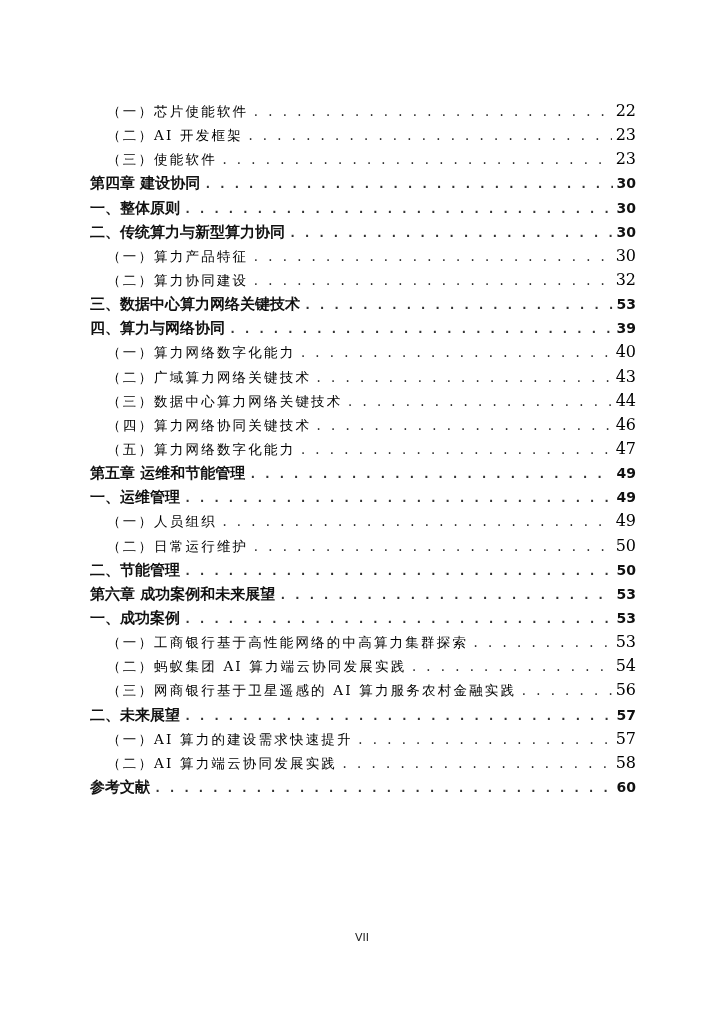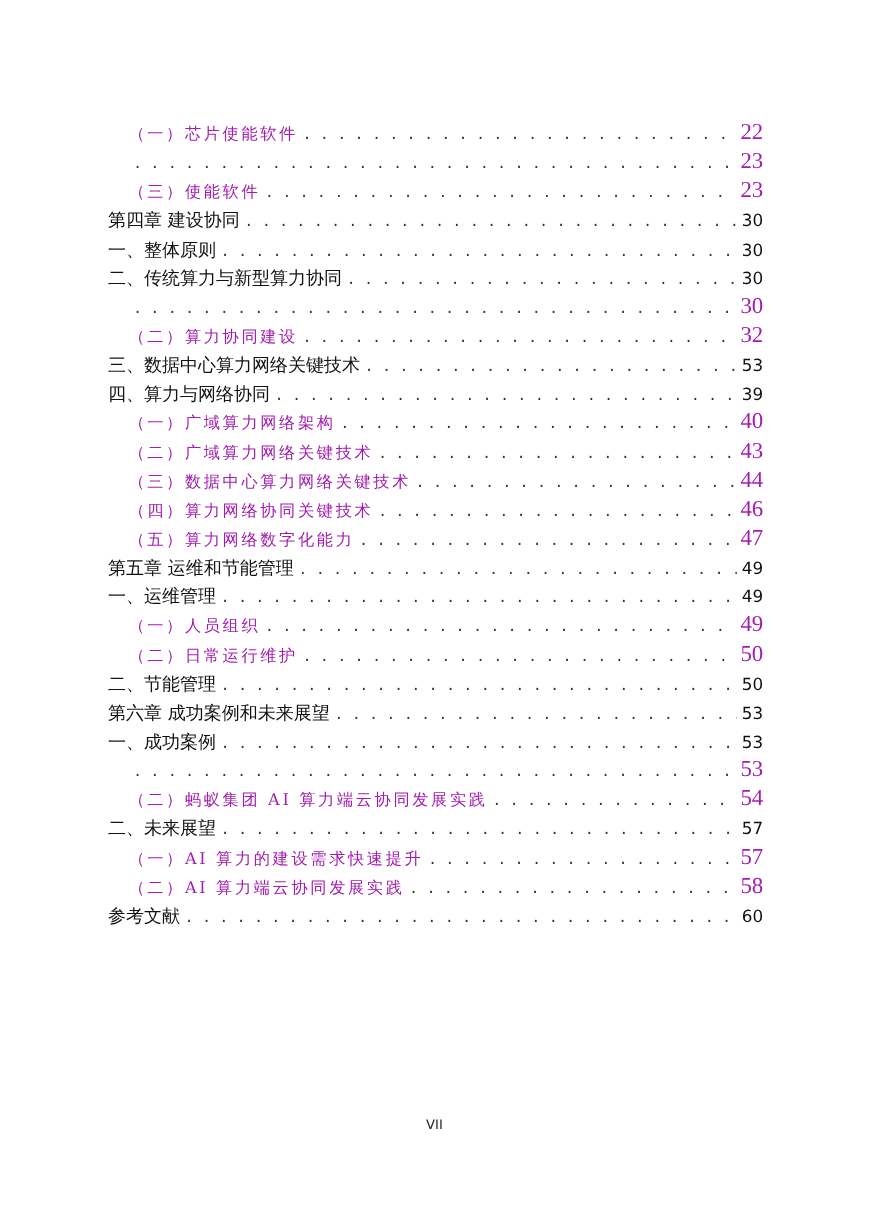--- a/index.html
+++ b/index.html
@@ -1,38 +1,39 @@
 <!DOCTYPE html>
 <html><head>
 <meta charset="utf-8">
 <style>
   html, body { margin: 0; padding: 0; background: #ffffff; }
   body { width: 724px; height: 1024px; position: relative; overflow: hidden; font-family: "DejaVu Sans", "Liberation Sans", sans-serif; color: #111; }
   .toc { position: absolute; left: 90px; top: 99px; width: 546px; }
   .row { display: flex; align-items: baseline; height: 24.15px; line-height: 24.15px; white-space: nowrap; }
-  .row.l1 { font-size: 15px; font-weight: 400; justify-content: center; }
-  .row.l2 { font-size: 13.5px; padding-left: 17px; font-family: "DejaVu Serif", "Liberation Serif", serif; letter-spacing: 2.2px; color: #a21caf; }
+  .row.l1 { font-size: 15px; font-weight: 700; justify-content: center; }
+  .row.l2 { font-size: 13.5px; padding-left: 17px; font-family: "DejaVu Serif", "Liberation Serif", serif; letter-spacing: 2.2px; color: #000000; }
   .row .title { flex: 0 0 auto; }
   .row .dots { flex: 1 1 auto; overflow: hidden; margin: 0 4px; color: #333; letter-spacing: 0; font-family: "DejaVu Sans Mono", monospace; font-size: 12px; }
   .row .dots::before { content: ". . . . . . . . . . . . . . . . . . . . . . . . . . . . . . . . . . . . . . . . . . . . . . . . . . . . . . . . . . . . . . . . . . . . . . . . . . . . . . . . . . . . . . . . . . . . . ."; }
   .row .page { flex: 0 0 auto; text-align: right; letter-spacing: 0; }
-  .row.l2 .page { font-size: 19px; font-family: Liberation Serif, serif; }
+  .row.l2 .page { font-size: 16px; }
   .row.l1 .page { font-size: 14px; }
   .footer { position: absolute; top: 931px; left: 0; width: 724px; text-align: center; font-size: 11px; color: #222; }
 </style>
 </head>
 <body>
 
 <div class="toc">
   <div class="row l2">
       <span class="title">（一）芯片使能软件</span>
       <span class="dots"></span>
       <span class="page">22</span>
     </div>
   <div class="row l2">
+      <span class="title">（二）AI 开发框架</span>
       <span class="dots"></span>
       <span class="page">23</span>
     </div>
   <div class="row l2">
       <span class="title">（三）使能软件</span>
       <span class="dots"></span>
       <span class="page">23</span>
     </div>
   <div class="row l1">
       <span class="title">第四章 建设协同</span>
@@ -43,40 +44,41 @@
       <span class="title">一、整体原则</span>
       <span class="dots"></span>
       <span class="page">30</span>
     </div>
   <div class="row l1">
       <span class="title">二、传统算力与新型算力协同</span>
       <span class="dots"></span>
       <span class="page">30</span>
     </div>
   <div class="row l2">
+      <span class="title">（一）算力产品特征</span>
       <span class="dots"></span>
       <span class="page">30</span>
     </div>
   <div class="row l2">
       <span class="title">（二）算力协同建设</span>
       <span class="dots"></span>
       <span class="page">32</span>
     </div>
   <div class="row l1">
       <span class="title">三、数据中心算力网络关键技术</span>
       <span class="dots"></span>
       <span class="page">53</span>
     </div>
   <div class="row l1">
       <span class="title">四、算力与网络协同</span>
       <span class="dots"></span>
       <span class="page">39</span>
     </div>
   <div class="row l2">
-      <span class="title">（一）广域算力网络架构</span>
+      <span class="title">（一）算力网络数字化能力</span>
       <span class="dots"></span>
       <span class="page">40</span>
     </div>
   <div class="row l2">
       <span class="title">（二）广域算力网络关键技术</span>
       <span class="dots"></span>
       <span class="page">43</span>
     </div>
   <div class="row l2">
       <span class="title">（三）数据中心算力网络关键技术</span>
@@ -122,27 +124,33 @@
       <span class="title">第六章 成功案例和未来展望</span>
       <span class="dots"></span>
       <span class="page">53</span>
     </div>
   <div class="row l1">
       <span class="title">一、成功案例</span>
       <span class="dots"></span>
       <span class="page">53</span>
     </div>
   <div class="row l2">
+      <span class="title">（一）工商银行基于高性能网络的中高算力集群探索</span>
       <span class="dots"></span>
       <span class="page">53</span>
     </div>
   <div class="row l2">
       <span class="title">（二）蚂蚁集团 AI 算力端云协同发展实践</span>
       <span class="dots"></span>
       <span class="page">54</span>
+    </div>
+  <div class="row l2">
+      <span class="title">（三）网商银行基于卫星遥感的 AI 算力服务农村金融实践</span>
+      <span class="dots"></span>
+      <span class="page">56</span>
     </div>
   <div class="row l1">
       <span class="title">二、未来展望</span>
       <span class="dots"></span>
       <span class="page">57</span>
     </div>
   <div class="row l2">
       <span class="title">（一）AI 算力的建设需求快速提升</span>
       <span class="dots"></span>
       <span class="page">57</span>

